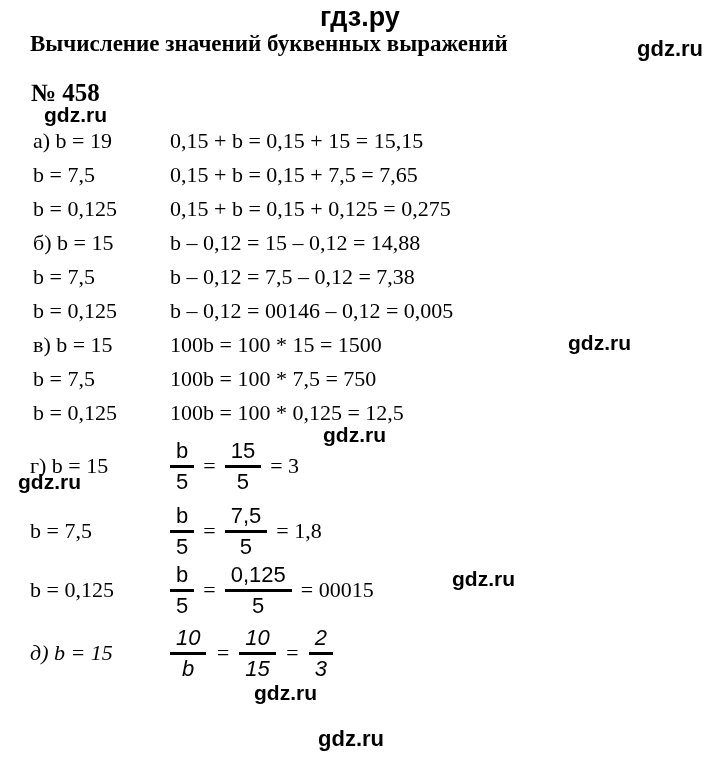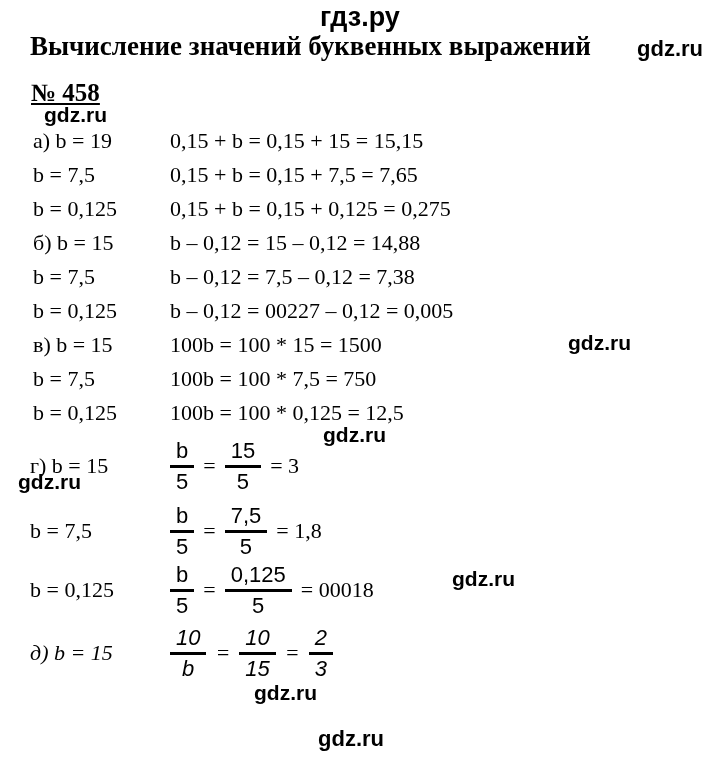--- a/index.html
+++ b/index.html
@@ -26,25 +26,25 @@
   .wm-under-no { left: 44px;  top: 103px; }
   .wm-v-right  { left: 568px; top: 331px; }
   .wm-mid      { left: 323px; top: 423px; }
   .wm-g-left   { left: 18px;  top: 470px; }
   .wm-0125     { left: 452px; top: 567px; }
   .wm-under-d  { left: 254px; top: 681px; }
   .wm-bottom   { left: 318px; top: 726px; font-size: 22px; }
 
   .title {
     position: absolute; left: 30px; top: 31px;
-    font-size: 27px; font-weight: 700; white-space: nowrap;
+    font-size: 23px; font-weight: 700; white-space: nowrap;
   }
   .problem-no {
     position: absolute; left: 31px; top: 79px;
-    font-size: 25px; font-weight: 700; text-decoration: underline;
+    font-size: 25px; font-weight: 700;
   }
 
   
   .rows { position: absolute; left: 33px; top: 124px; }
   .mrow { display: flex; height: 34px; line-height: 34px; font-size: 22px; white-space: nowrap; }
   .mrow .lbl { width: 137px; flex: none; }
 
   
   .frow {
     position: absolute; left: 30px; height: 58px;
@@ -96,21 +96,21 @@
     <div class="mrow">
       <span class="lbl">б) b = 15</span>
       <span class="expr">b – 0,12 = 15 – 0,12 = 14,88</span>
     </div>
     <div class="mrow">
       <span class="lbl">b = 7,5</span>
       <span class="expr">b – 0,12 = 7,5 – 0,12 = 7,38</span>
     </div>
     <div class="mrow">
       <span class="lbl">b = 0,125</span>
-      <span class="expr">b – 0,12 = 00227 – 0,12 = 0,005</span>
+      <span class="expr">b – 0,12 = 00146 – 0,12 = 0,005</span>
     </div>
     <div class="mrow">
       <span class="lbl">в) b = 15</span>
       <span class="expr">100b = 100 * 15 = 1500</span>
     </div>
     <div class="mrow">
       <span class="lbl">b = 7,5</span>
       <span class="expr">100b = 100 * 7,5 = 750</span>
     </div>
     <div class="mrow">
@@ -155,21 +155,21 @@
     <span class="lbl">b = 0,125</span>
     <span class="frac">
         <span class="num">b</span>
         <span class="den">5</span>
       </span>
     <span class="feq">=</span>
     <span class="frac">
         <span class="num">0,125</span>
         <span class="den">5</span>
       </span>
-    <span class="ftail">= 00018</span>
+    <span class="ftail">= 00015</span>
   </div>
   <div class="wm wm-0125">gdz.ru</div>
 
   <div class="frow frow-d">
     <span class="lbl">д) b = 15</span>
     <span class="frac">
         <span class="num">10</span>
         <span class="den">b</span>
       </span>
     <span class="feq">=</span>

